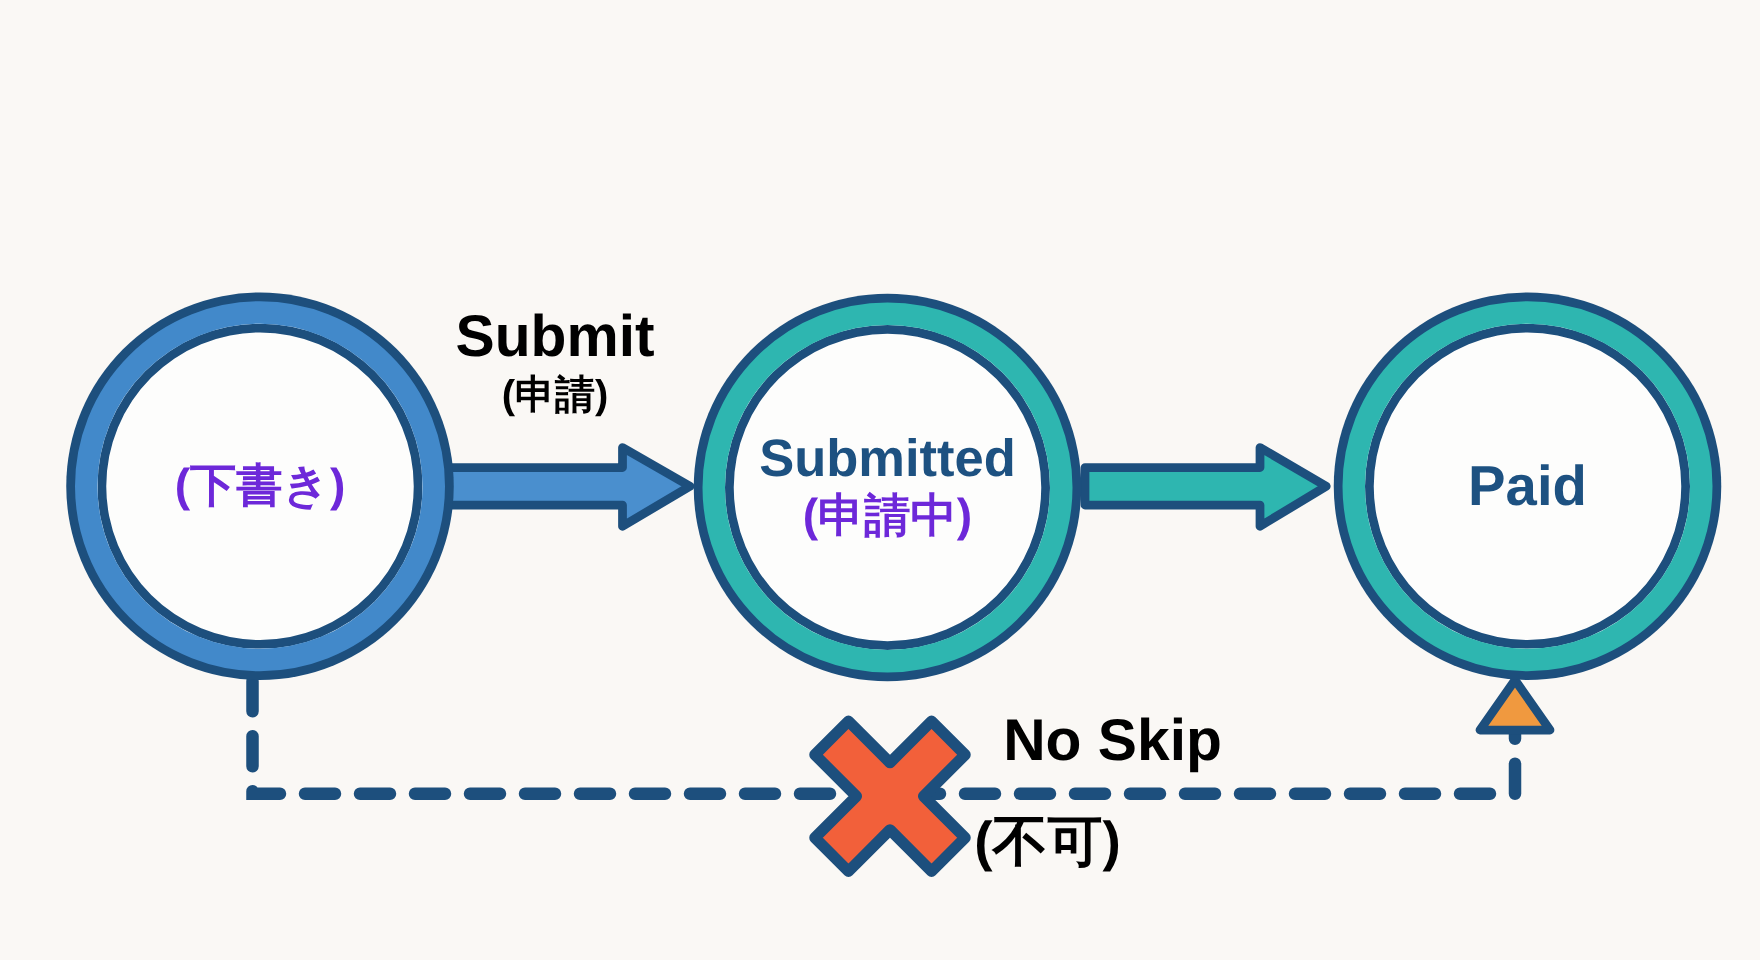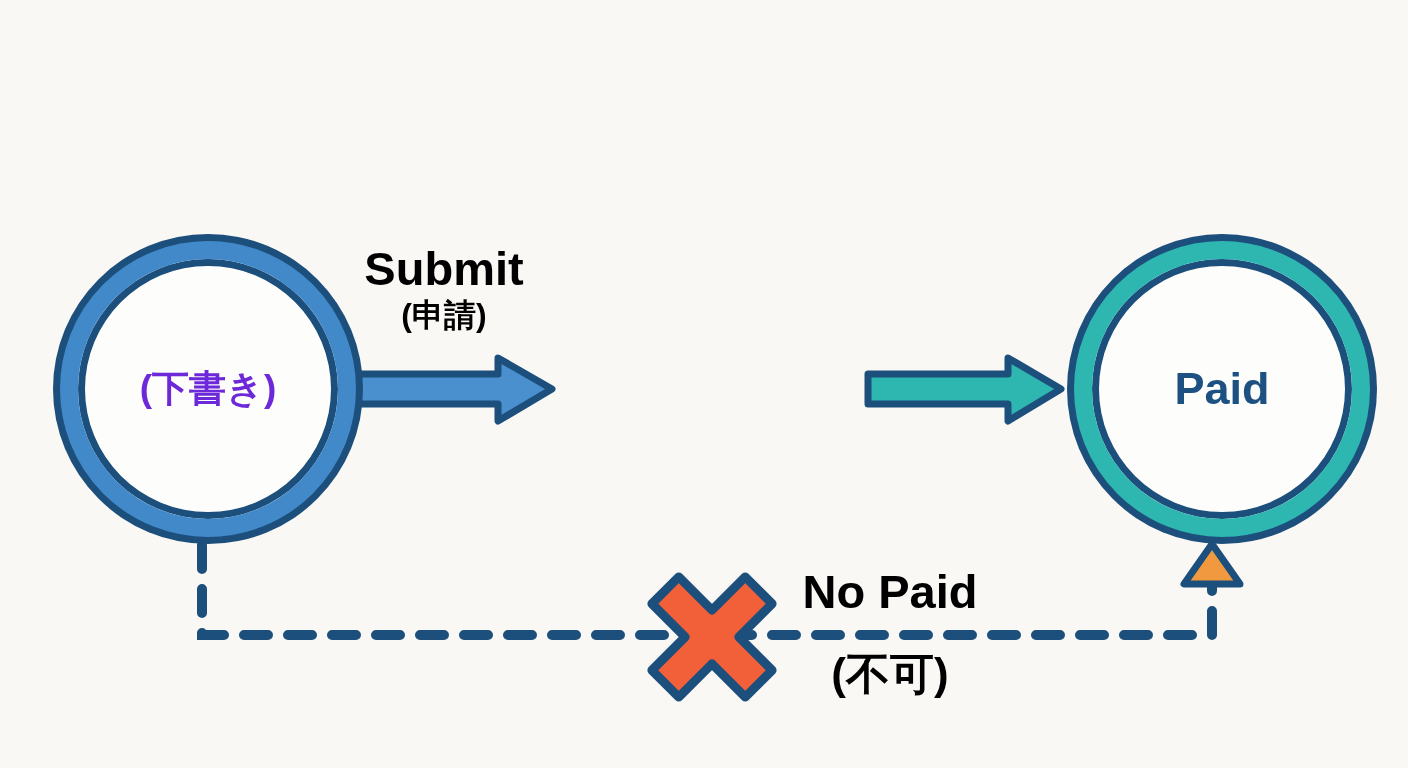--- a/index.html
+++ b/index.html
@@ -85,30 +85,34 @@
 
     <polygon points="868,374 1008,374 1008,358 1061,389 1008,421 1008,404 868,404" fill="#2eb6b0" stroke="#1d4f7d" stroke-width="7" stroke-linejoin="round"></polygon>
 
     <path transform="translate(712,637) rotate(45)" d="M -19 -66 L 19 -66 L 19 -19 L 66 -19 L 66 19 L 19 19 L 19 66 L -19 66 L -19 19 L -66 19 L -66 -19 L -19 -19 Z" fill="#f2603a" stroke="#1d4f7d" stroke-width="9" stroke-linejoin="round"></path>
   </svg>
 
   <div class="node node-draft" style="left: 60px; top: 241px; border-color: rgb(66, 137, 202);">
     <div class="sublabel">(下書き)</div>
   </div>
 
+  <div class="node node-submitted" style="left: 562px; top: 242px; border-color: rgb(46, 182, 176);">
+    <div class="label">Submitted</div>
+    <div class="sublabel">(申請中)</div>
+  </div>
 
   <div class="node node-paid" style="left: 1074px; top: 241px; border-color: rgb(46, 182, 176);">
     <div class="label">Paid</div>
   </div>
 
   <div class="float-label" style="left:444px; top:243px;">
     <div class="big">Submit</div>
     <div class="small">(申請)</div>
   </div>
 
   <div class="float-label" style="left:890px; top:566px;">
-    <div class="big">No Paid</div>
+    <div class="big">No Skip</div>
   </div>
-  <div class="float-label" style="left:890px; top:646px;">
+  <div class="float-label" style="left:838px; top:646px;">
     <div class="small" style="font-size:44px;">(不可)</div>
   </div>
 
 </div>
 
 </body></html>

